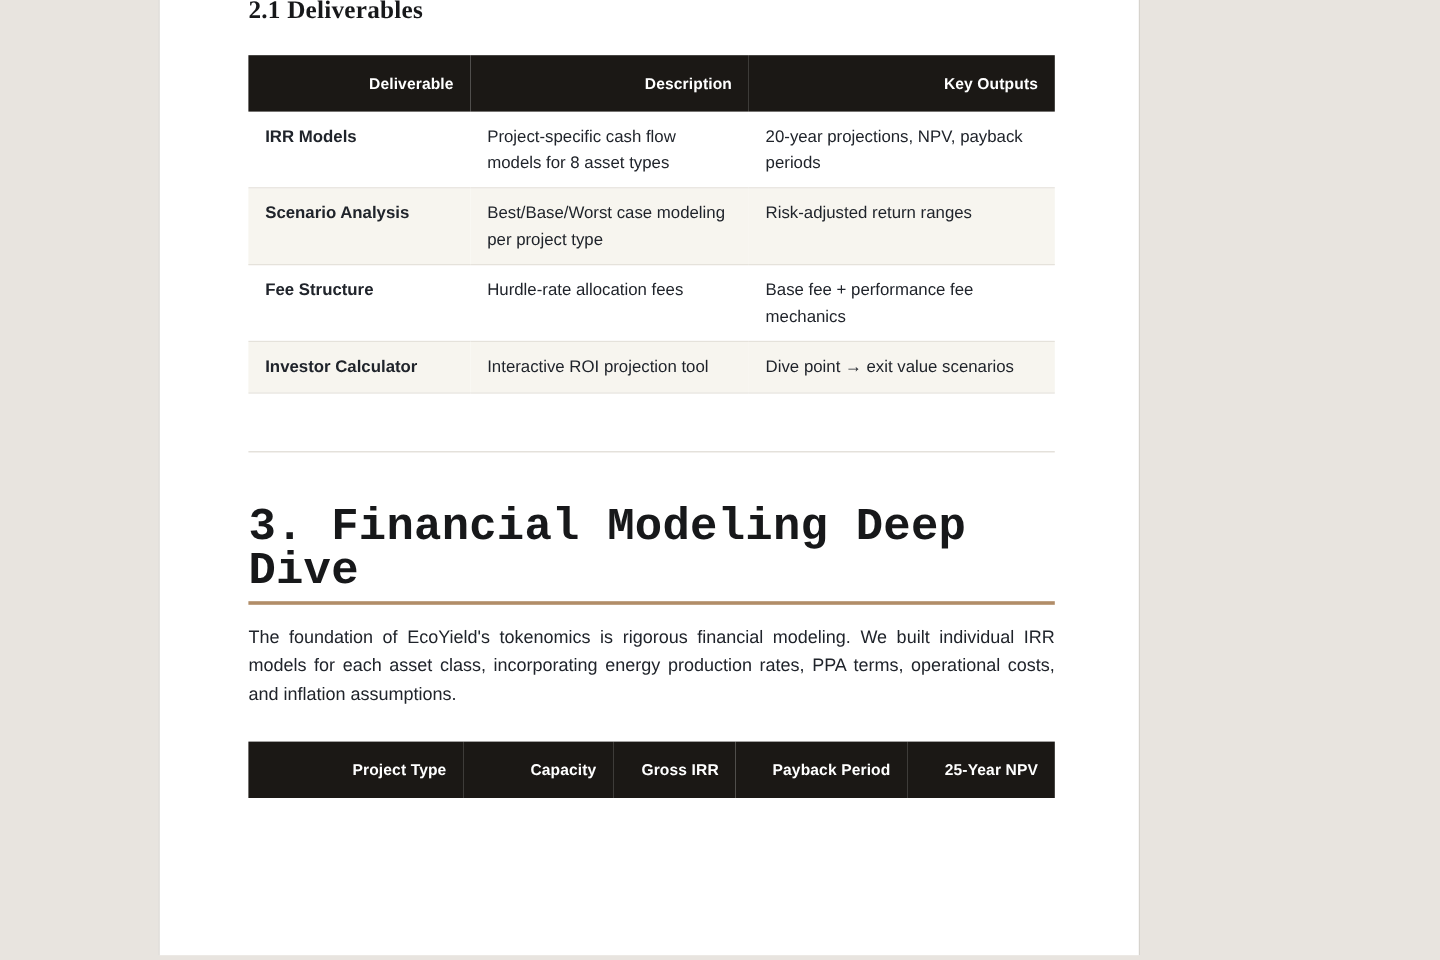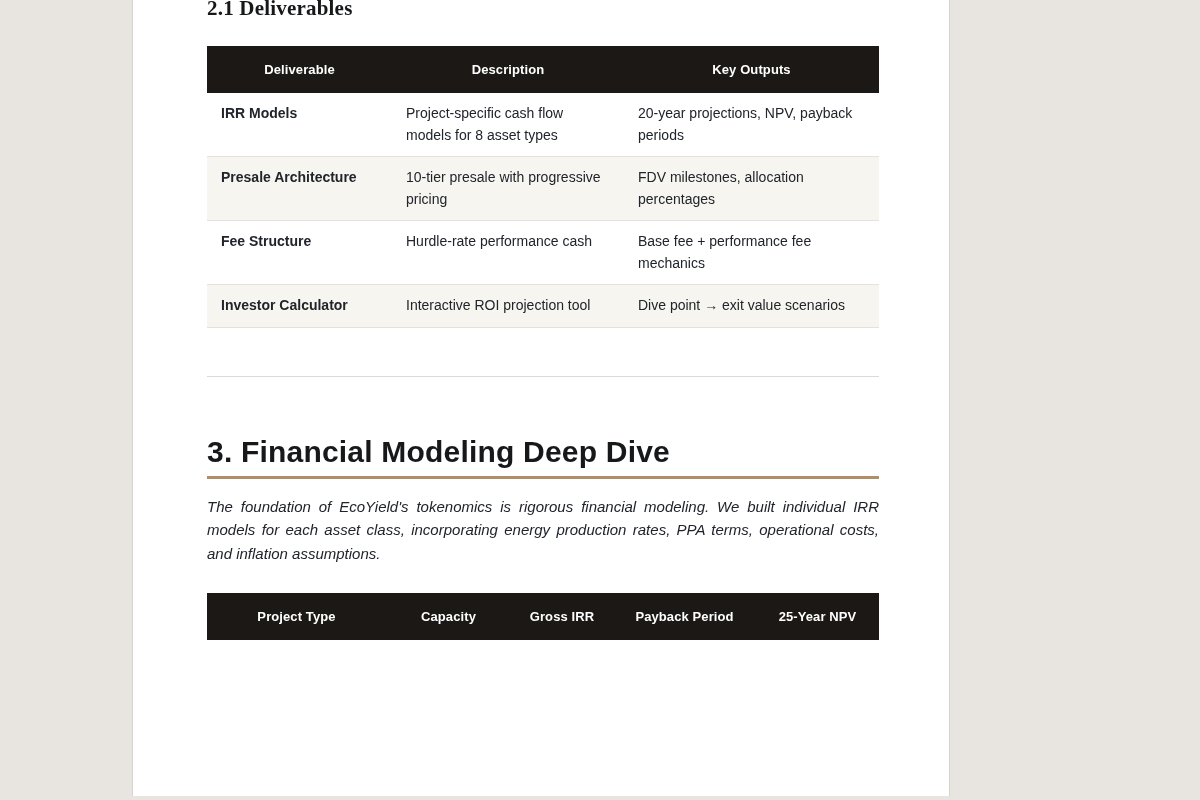--- a/index.html
+++ b/index.html
@@ -18,41 +18,41 @@
     border-right:1px solid #d6d3cd;
   }
   .h-sub{
     font-family:"Liberation Serif","DejaVu Serif",serif;
     font-weight:700;font-size:21px;line-height:25px;
     color:var(--heading-text,#17181a);
     margin:0;letter-spacing:0.2px;
   }
   .h-first{margin-top:-4px;}
   .h-main{
-    font-family:Liberation Sans, sans-serif;
-    font-weight:700;font-size:30px;line-height:37px;
+    font-family:Liberation Mono, monospace;
+    font-weight:700;font-size:38px;line-height:37px;
     color:var(--heading-text,#17181a);
-    margin:56px 0 0 0;letter-spacing:0.2px;
+    margin:44px 0 0 0;letter-spacing:0.2px;
   }
   .accent-rule{height:3px;background:var(--accent-rule,#b18d68);border:0;margin:6px 0 0 0;}
   .divider{height:1px;background:var(--divider,#dedad3);border:0;margin:48px 0 0 0;}
   p.body-text{
     font-size:15px;line-height:23.5px;text-align:justify;
-    color:var(--text,#20242b);margin:16px 0 0 0;font-style:italic;
+    color:var(--text,#20242b);margin:16px 0 0 0;
   }
   .h-sub-2{margin-top:28px;}
   table{
     border-collapse:collapse;table-layout:fixed;width:672px;
   }
   .tbl-1{margin-top:25px;}
   .tbl-2{margin-top:28px;}
   thead th{
     background:var(--table-header-bg,#1b1815);
     color:var(--table-header-text,#ffffff);
-    font-size:13px;font-weight:700;text-align:center;
+    font-size:13px;font-weight:700;text-align:right;
     padding:14px 14px;line-height:19px;letter-spacing:0.1px;
   }
   tbody td{
     font-size:14px;line-height:21.5px;
     padding:10px 14px;vertical-align:top;
     color:var(--text,#20242b);
     border-top:1px solid var(--row-border,#e5e2db);
   }
   tbody tr:first-child td{border-top:0;}
   tbody tr:nth-child(even) td{background:var(--row-alt-bg,#f7f5ef);}
@@ -80,27 +80,27 @@
           <th>Key Outputs</th>
         </tr>
       </thead>
       <tbody>
         <tr>
           <td class="cell-name">IRR Models</td>
           <td>Project-specific cash flow models for 8 asset types</td>
           <td>20-year projections, NPV, payback periods</td>
         </tr>
         <tr>
-          <td class="cell-name">Presale Architecture</td>
-          <td>10-tier presale with progressive pricing</td>
-          <td>FDV milestones, allocation percentages</td>
+          <td class="cell-name">Scenario Analysis</td>
+          <td>Best/Base/Worst case modeling per project type</td>
+          <td>Risk-adjusted return ranges</td>
         </tr>
         <tr>
           <td class="cell-name">Fee Structure</td>
-          <td>Hurdle-rate performance cash</td>
+          <td>Hurdle-rate allocation fees</td>
           <td>Base fee + performance fee mechanics</td>
         </tr>
         <tr>
           <td class="cell-name">Investor Calculator</td>
           <td>Interactive ROI projection tool</td>
           <td>Dive point → exit value scenarios</td>
         </tr>
       </tbody>
     </table>
 

